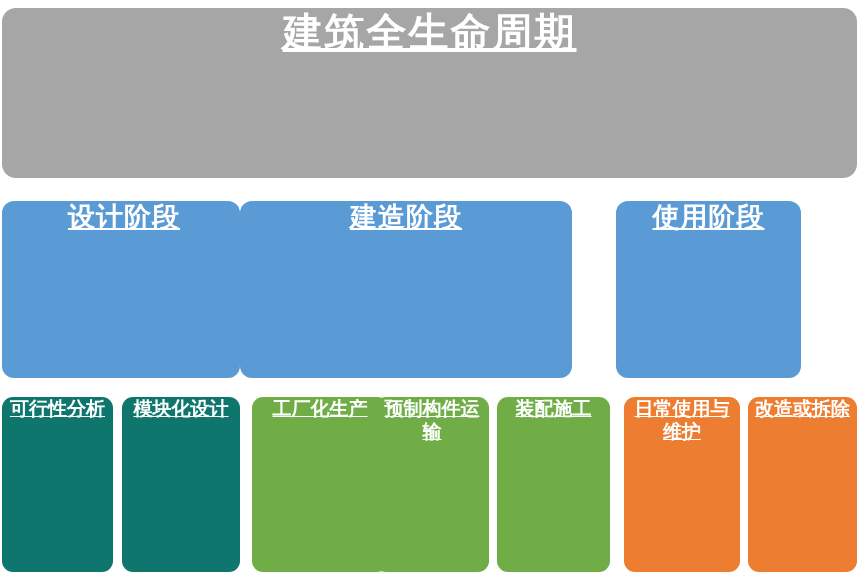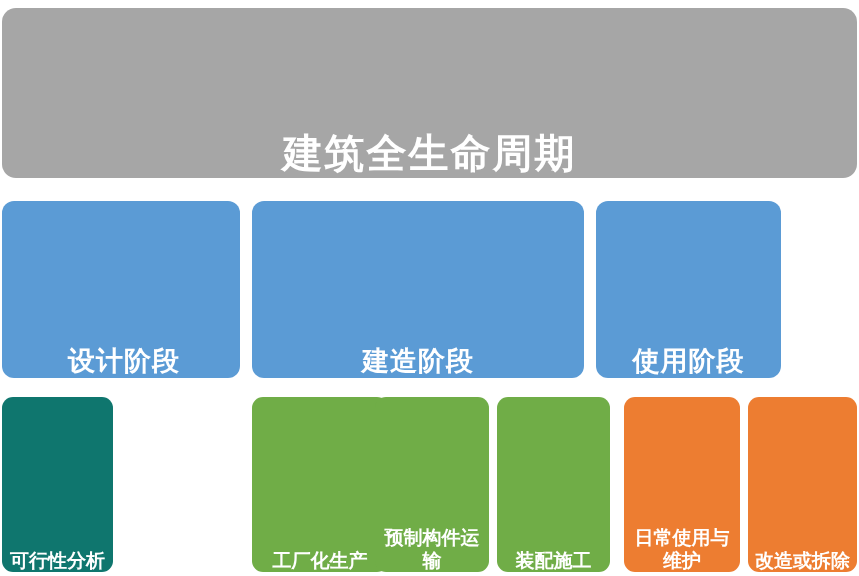--- a/index.html
+++ b/index.html
@@ -18,27 +18,28 @@
     position: relative;
     width: 859px;
     height: 576px;
     background: #ffffff;
   }
 
   .node {
     position: absolute;
     box-sizing: border-box;
     display: flex;
-    align-items: flex-end;
+    align-items: flex-start;
     justify-content: center;
     text-align: center;
     color: #ffffff;
     font-weight: bold;
     line-height: 1.22;
     border-radius: 12px;
+    text-decoration: underline;
     -webkit-font-smoothing: antialiased;
   }
 
   
   .level-root {
     left: 2px;
     top: 8px;
     width: 855px;
     height: 170px;
     background: #a6a6a6;
@@ -49,22 +50,22 @@
 
   
   .level-phase {
     top: 201px;
     height: 177px;
     background: #5b9bd5;
     font-size: 27px;
     letter-spacing: 1px;
   }
   .phase-0 { left: 2px;   width: 238px; padding-left: 6px; }
-  .phase-1 { left: 252px; width: 332px; }
-  .phase-2 { left: 596px; width: 185px; }
+  .phase-1 { left: 240px; width: 332px; }
+  .phase-2 { left: 616px; width: 185px; }
 
   
   .level-task {
     top: 397px;
     height: 175px;
     font-size: 19px;
     font-weight: bold;
     border-radius: 11px;
     padding: 0 6px;
   }
@@ -100,20 +101,23 @@
   <div class="node level-phase phase-1">
     <span>建造阶段</span>
   </div>
   <div class="node level-phase phase-2">
     <span>使用阶段</span>
   </div>
 
   <div class="node level-task task-0 c-yellow">
     <span class="task-label">可行性分析</span>
   </div>
+  <div class="node level-task task-1 c-yellow">
+    <span class="task-label">模块化设计</span>
+  </div>
   <div class="node level-task task-2 c-green">
     <span class="task-label">工厂化生产</span>
   </div>
   <div class="node level-task task-4 c-green">
     <span class="task-label">装配施工</span>
   </div>
   <div class="node level-task task-3 c-green">
     <span class="task-label">预制构件运输</span>
   </div>
   <div class="node level-task task-6 c-orange">

